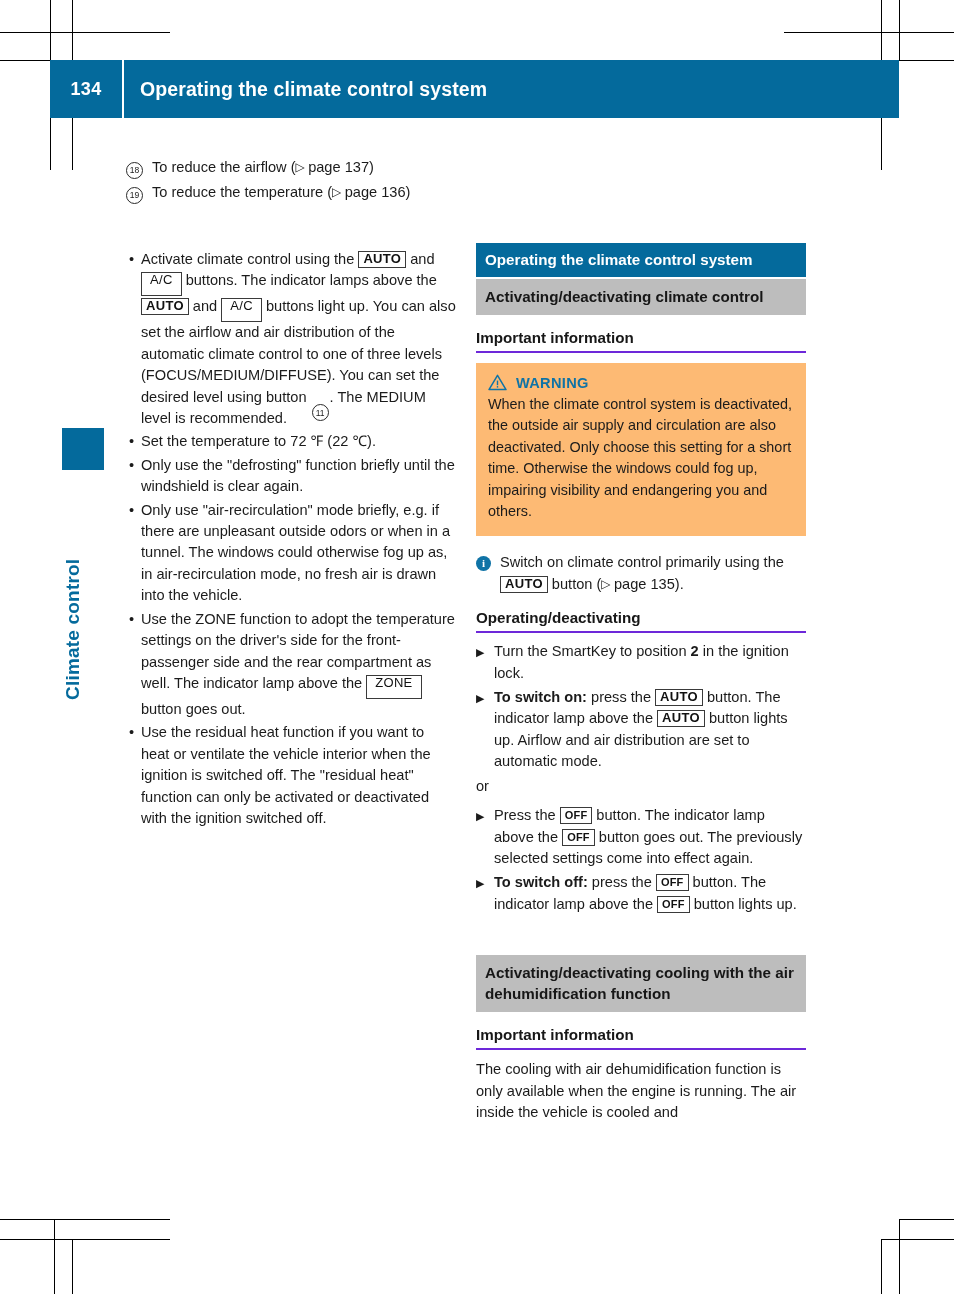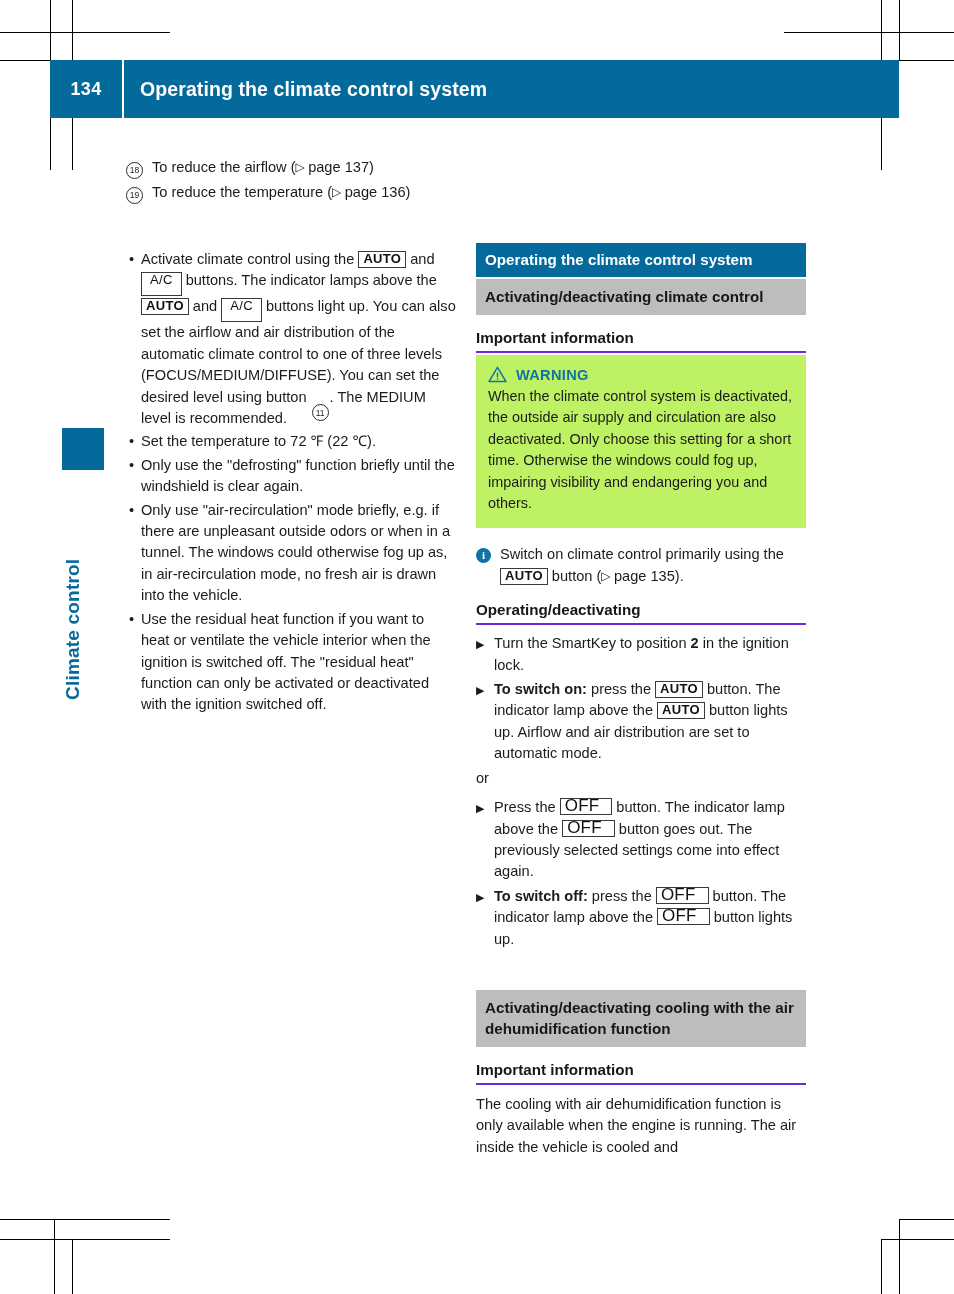--- a/index.html
+++ b/index.html
@@ -225,31 +225,31 @@
     letter-spacing: .3px;
     background: #ffffff;
     color: #111;
     white-space: nowrap;
   }
   .btn.wide {
     padding: 0px 8px 8px 8px;
     font-weight: normal;
   }
   .btn.off {
-    font-size: 17px;
-    font-weight: normal;
-    padding: 0px 12px 1px 4px;
+    font-size: 11px;
+    font-weight: bold;
+    padding: 0px 4px 1px 4px;
     letter-spacing: .2px;
   }
 
   
   .warnbox {
-    background: #bef264;
+    background: #fdba74;
     padding: 11px 12px 14px 12px;
-    margin-top: 2px;
+    margin-top: 10px;
     box-sizing: border-box;
   }
   .warn-head {
     display: flex;
     align-items: center;
     gap: 9px;
     color: #0f73a6;
     font-size: 14.6px;
     font-weight: bold;
     letter-spacing: .3px;
@@ -335,20 +335,21 @@
   </div>
 
 <div id="columns">
 
   <div class="col" id="col-left">
     <ul class="bullets" id="left-bullets">
         <li>Activate climate control using the <span class="btn">AUTO</span> and <span class="btn wide">A/C</span> buttons. The indicator lamps above the <span class="btn">AUTO</span> and <span class="btn wide">A/C</span> buttons light up. You can also set the airflow and air distribution of the automatic climate control to one of three levels (FOCUS/MEDIUM/DIFFUSE). You can set the desired level using button <span class="circled inline">11</span>. The MEDIUM level is recommended.</li>
         <li>Set the temperature to 72 ℉ (22 ℃).</li>
         <li>Only use the "defrosting" function briefly until the windshield is clear again.</li>
         <li>Only use "air-recirculation" mode briefly, e.g. if there are unpleasant outside odors or when in a tunnel. The windows could otherwise fog up as, in air-recirculation mode, no fresh air is drawn into the vehicle.</li>
+        <li>Use the ZONE function to adopt the temperature settings on the driver's side for the front-passenger side and the rear compartment as well. The indicator lamp above the <span class="btn wide">ZONE</span> button goes out.</li>
         <li>Use the residual heat function if you want to heat or ventilate the vehicle interior when the ignition is switched off. The "residual heat" function can only be activated or deactivated with the ignition switched off.</li>
       </ul>
   </div>
 
   <div class="col" id="col-right">
     <div class="h-blue">Operating the climate control system</div>
     <div class="h-gray" style="margin-top:2px;">Activating/deactivating climate control</div>
 
     <div class="h-rule">Important information</div>
 

